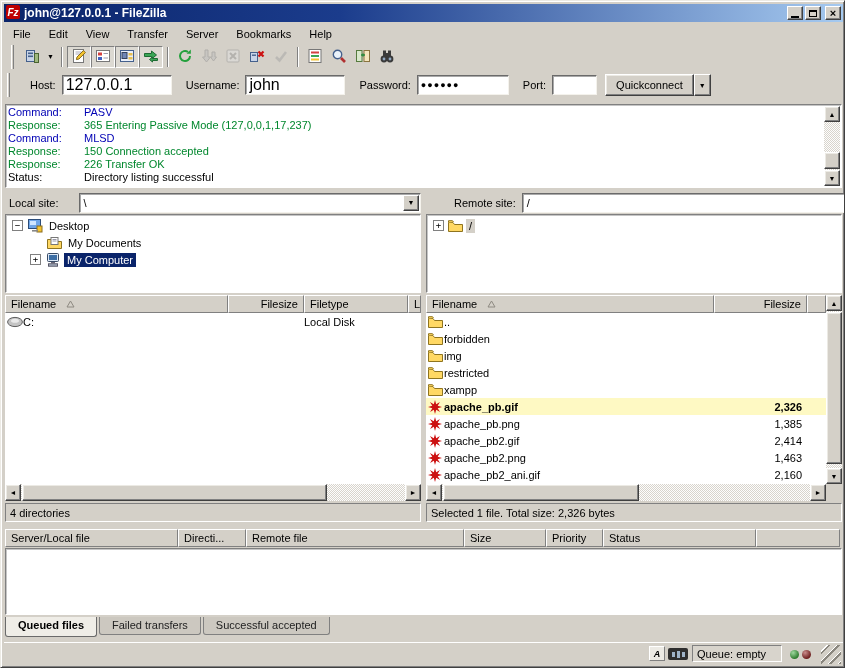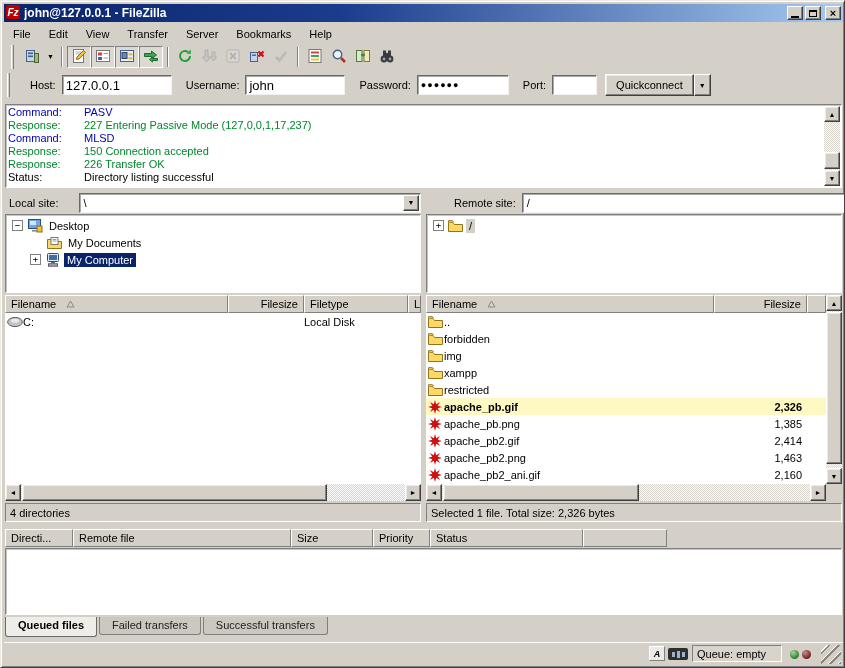--- a/index.html
+++ b/index.html
@@ -29,21 +29,21 @@
   .tsep{width:2px;height:20px;margin:0 4px;border-left:1px solid #808080;border-right:1px solid #fff;}
   .tool{width:24px;height:22px;display:flex;align-items:center;justify-content:center;border:1px solid transparent;}
   .tool.toggled{border-color:#808080 #fff #fff #808080;background:#DCD9D2;}
   .tool.disabled svg{opacity:.5;filter:grayscale(1);}
   .tool-dd{width:13px;height:22px;display:flex;align-items:center;justify-content:center;font-size:7px;}
   
   .quickbar{position:absolute;left:3px;top:68px;width:839px;height:32px;display:flex;align-items:center;}
   .gripv{width:3px;height:24px;margin:0 6px 0 3px;border-left:1px solid #fff;border-right:1px solid #808080;}
   .qlabel{margin:0 6px 0 14px;}
   .qinput{height:20px;background:#fff;border:1px solid;border-color:#6A6A6A #F4F2EC #F4F2EC #6A6A6A;
-    box-shadow:inset 1px 1px 0 rgba(64,64,64,.45);font-size:13px;padding:1px 3px;outline:none;}
+    box-shadow:inset 1px 1px 0 rgba(64,64,64,.45);font-size:16px;padding:1px 3px;outline:none;}
   .qbtn{height:22px;padding:0 10px;background:#D4D0C8;border:1px solid;border-color:#fff #404040 #404040 #fff;
     box-shadow:inset -1px -1px 0 #808080, inset 1px 1px 0 #ECEAE4;font-size:11px;margin-left:8px;}
   .qbtn-dd{width:17px;height:22px;display:flex;align-items:center;justify-content:center;
     background:#D4D0C8;border:1px solid;border-color:#fff #404040 #404040 #fff;
     box-shadow:inset -1px -1px 0 #808080;font-size:7px;}
   
   .log{position:absolute;left:4px;top:103px;width:837px;height:84px;background:#fff;
     border:1px solid;border-color:#808080 #fff #fff #808080;box-shadow:inset 1px 1px 0 rgba(64,64,64,.3);}
   .log-lines{position:absolute;left:2px;top:1px;right:18px;bottom:1px;overflow:hidden;}
   .logline{display:flex;height:13px;line-height:13px;white-space:nowrap;}
@@ -272,21 +272,21 @@
   </div>
 
   <div class="log">
     <div class="log-lines" id="loglines">
         <div class="logline c-command">
           <span class="loglabel">Command:</span>
           <span>PASV</span>
         </div>
         <div class="logline c-response">
           <span class="loglabel">Response:</span>
-          <span>227 Entering Passive Mode (127,0,0,1,17,237)</span>
+          <span>365 Entering Passive Mode (127,0,0,1,17,237)</span>
         </div>
         <div class="logline c-command">
           <span class="loglabel">Command:</span>
           <span>MLSD</span>
         </div>
         <div class="logline c-response">
           <span class="loglabel">Response:</span>
           <span>150 Connection accepted</span>
         </div>
         <div class="logline c-response">
@@ -466,31 +466,31 @@
         <span class="fname" style="width: 270px;">img</span>
         <span class="fsize" style="width: 93px;"></span>
       </div>
       <div class="frow">
         <span class="fic">
           <svg width="15" height="13">
             <path d="M.5 12.5v-9h4.5l1.5 2h8v7z" fill="#FFD864" stroke="#8F741F"></path>
             <path d="M.5 3.5v-1.8h4l1 1.3" fill="#FFD864" stroke="#8F741F"></path>
           </svg>
         </span>
-        <span class="fname" style="width: 270px;">xampp</span>
+        <span class="fname" style="width: 270px;">restricted</span>
         <span class="fsize" style="width: 93px;"></span>
       </div>
       <div class="frow">
         <span class="fic">
           <svg width="15" height="13">
             <path d="M.5 12.5v-9h4.5l1.5 2h8v7z" fill="#FFD864" stroke="#8F741F"></path>
             <path d="M.5 3.5v-1.8h4l1 1.3" fill="#FFD864" stroke="#8F741F"></path>
           </svg>
         </span>
-        <span class="fname" style="width: 270px;">restricted</span>
+        <span class="fname" style="width: 270px;">xampp</span>
         <span class="fsize" style="width: 93px;"></span>
       </div>
       <div class="frow sel">
         <span class="fic">
           <svg width="14" height="14">
             <path d="M7 0 8.2 4.3 11.9 1.9 9.7 5.8 14 7 9.7 8.2 12.1 11.9 8.2 9.7 7 14 5.8 9.7 2.1 12.1 4.3 8.2 0 7 4.3 5.8 1.9 2.1 5.8 4.3z" fill="#CC1111"></path>
           </svg>
         </span>
         <span class="fname" style="width: 270px;">apache_pb.gif</span>
         <span class="fsize" style="width: 93px;">2,326</span>
@@ -544,20 +544,23 @@
     <span class="sb-btn" style="right:0;top:0;height:17px;">►</span>
   </div>
   <div style="position:absolute;left:825px;top:483px;width:16px;height:17px;background:#D4D0C8;"></div>
   <div class="statusline" style="left:425px;width:416px;">
       <span>Selected 1 file. Total size: 2,326 bytes</span>
     </div>
 
   <div class="splith"></div>
 
   <div class="queuehead" id="queuehead">
+      <div class="hcol" style="width: 173px; flex: 0 0 auto;">
+        <span>Server/Local file</span>
+      </div>
       <div class="hcol" style="width: 68px; flex: 0 0 auto;">
         <span>Directi...</span>
       </div>
       <div class="hcol" style="width: 218px; flex: 0 0 auto;">
         <span>Remote file</span>
       </div>
       <div class="hcol" style="width: 82px; flex: 0 0 auto; justify-content: flex-start;">
         <span>Size</span>
       </div>
       <div class="hcol" style="width: 57px; flex: 0 0 auto;">
@@ -567,21 +570,21 @@
         <span>Status</span>
       </div>
       <div class="hcol" style="width: 84px; flex: 0 0 auto;">
         <span></span>
       </div>
     </div>
   <div class="queuebody"></div>
   <div class="tabs" id="queuetabs">
       <div class="tab active">Queued files</div>
       <div class="tab">Failed transfers</div>
-      <div class="tab">Successful transfers</div>
+      <div class="tab">Successful accepted</div>
     </div>
 
   <div class="statusbar">
     <span class="sb-item badgeA">A</span>
     <span class="sb-item badgeDark">
         <i></i>
         <i style="height:7px;"></i>
         <i></i>
       </span>
     <span class="sb-item queuebox">

